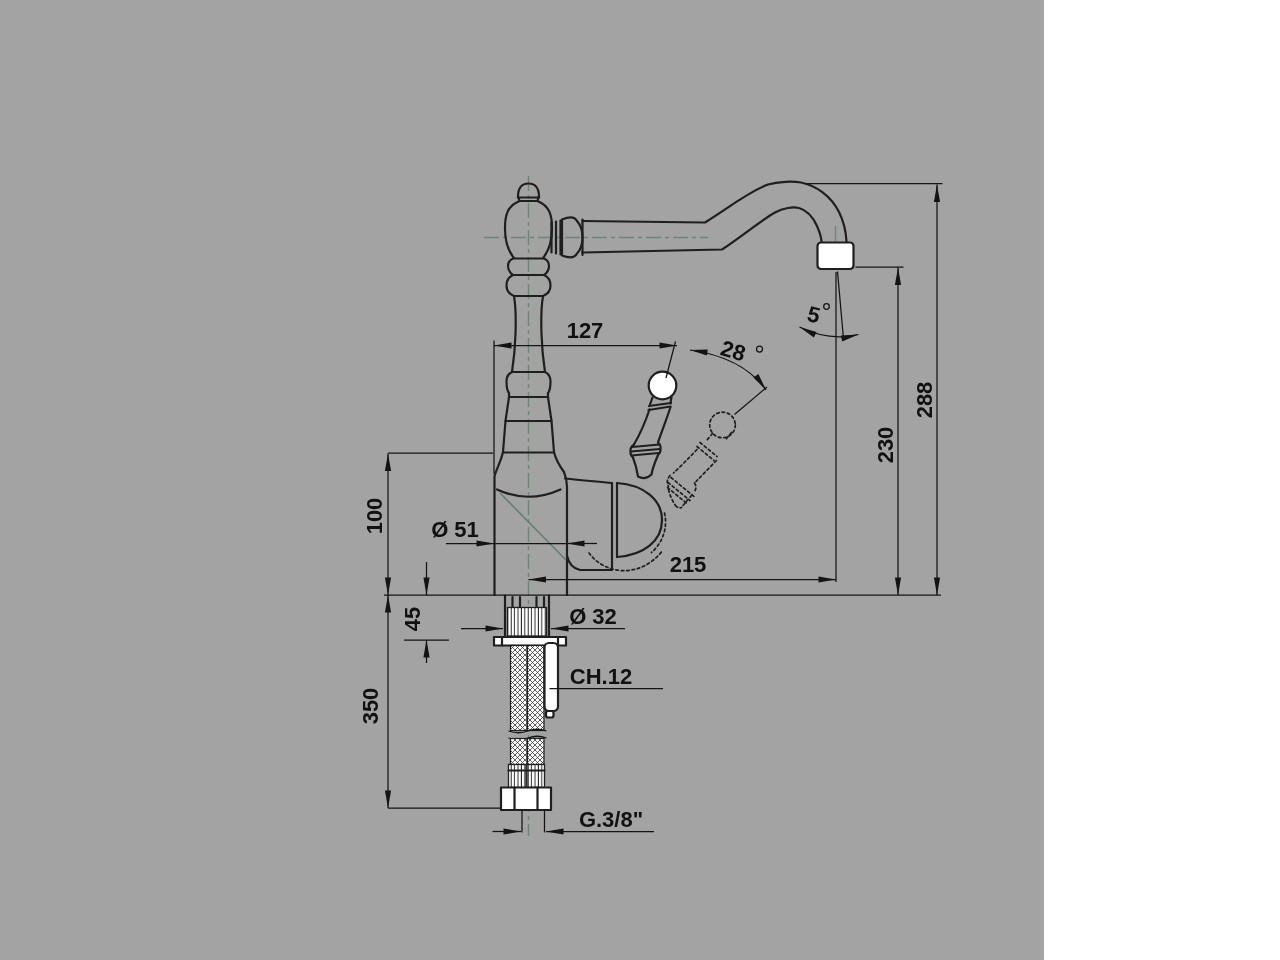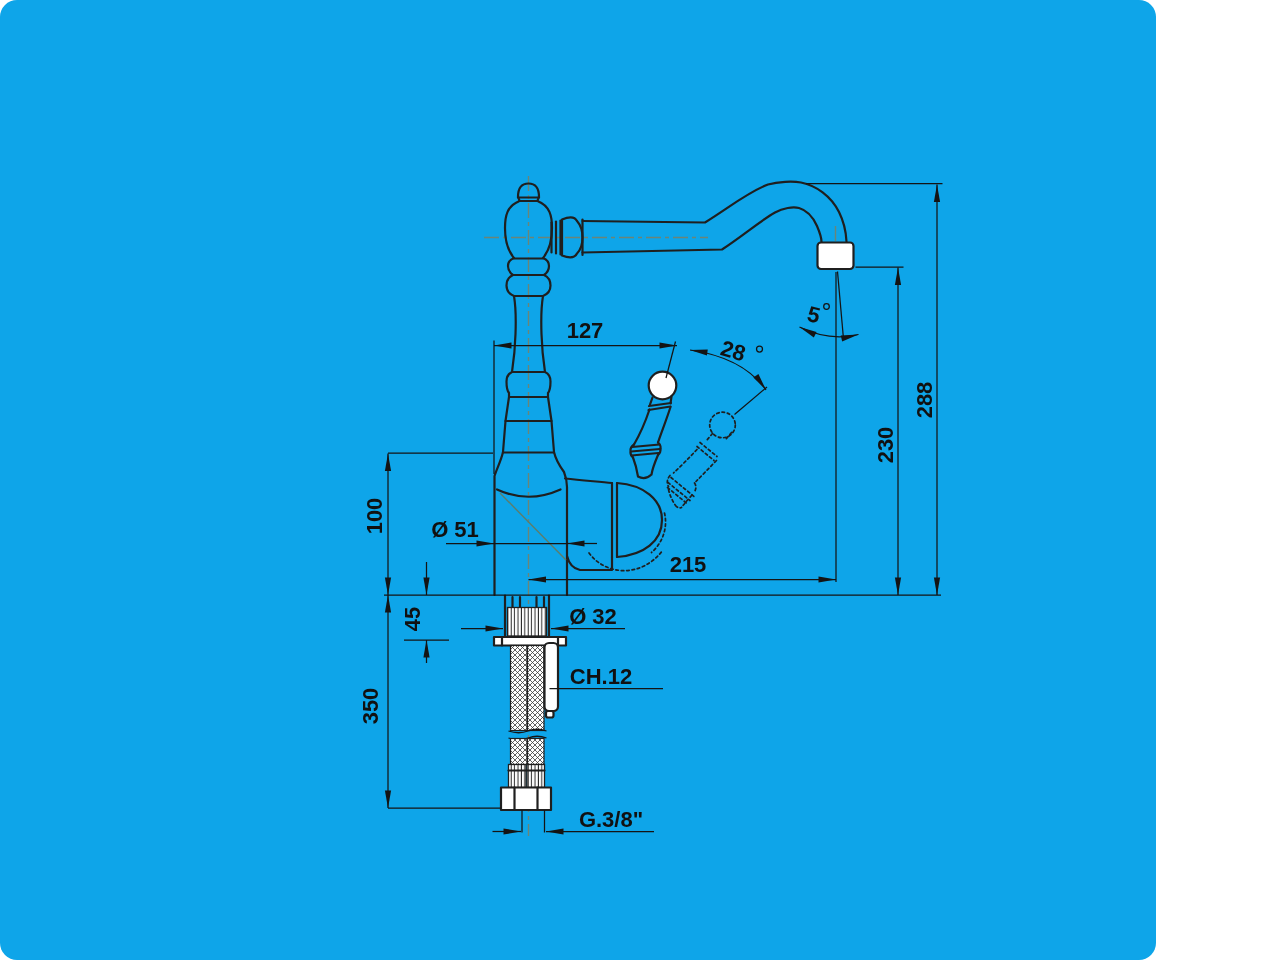--- a/index.html
+++ b/index.html
@@ -1,17 +1,17 @@
 <!DOCTYPE html>
 <html><head>
 <meta charset="utf-8">
 <style>
   html,body{margin:0;padding:0;background:#ffffff;}
-  .stage{position:relative;width:1156px;height:960px;background:#0ea5e9;overflow:hidden;
-         font-family:"Liberation Sans", sans-serif;border-radius:17px;}
+  .stage{position:relative;width:1044px;height:960px;background:#a3a3a3;overflow:hidden;
+         font-family:"Liberation Sans", sans-serif;}
   svg{position:absolute;left:0;top:0;}
   text{font-family:"Liberation Sans", sans-serif;font-weight:bold;fill:#111;}
   .dimtxt{font-size:22px;}
   .outline{stroke:#1f1f1f;stroke-width:2.2;fill:none;stroke-linecap:round;stroke-linejoin:round;}
   .outlineF{stroke:#1f1f1f;stroke-width:2.2;fill:#ffffff;stroke-linejoin:round;}
   .thin{stroke:#141414;stroke-width:1.25;fill:none;}
   .dash{stroke:#1f1f1f;stroke-width:1.7;fill:none;stroke-dasharray:2.6 2.8;stroke-linecap:round;}
   .cl{stroke:#6b8577;stroke-width:1.4;fill:none;stroke-dasharray:15 4 4 4;}
 </style>
 </head>

